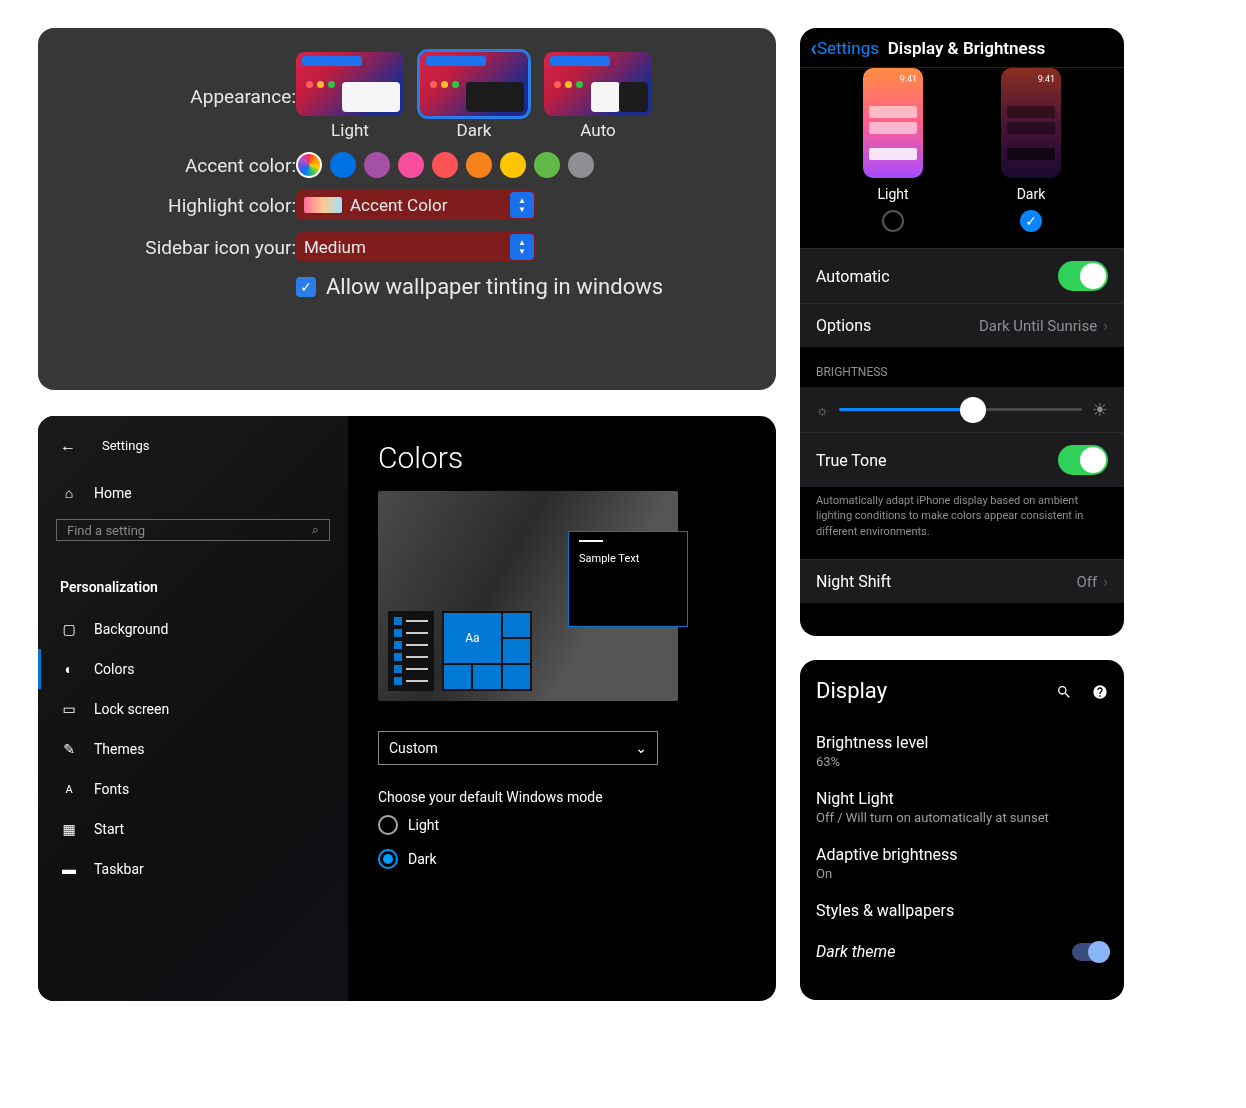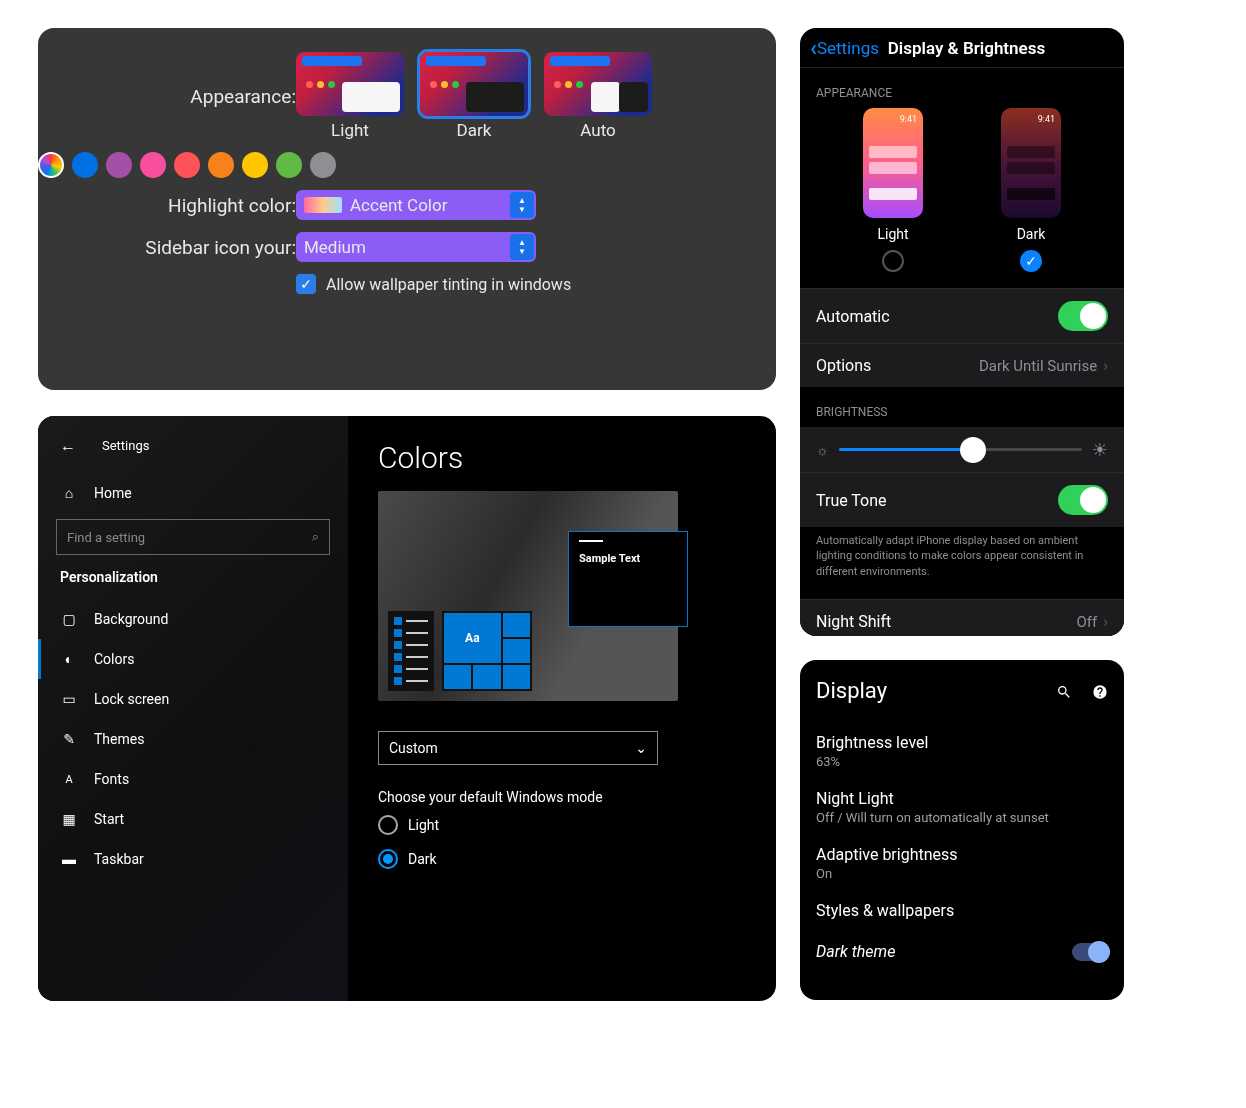--- a/index.html
+++ b/index.html
@@ -31,47 +31,47 @@
   .mac-thumb .winlight { position:absolute; bottom:4px; right:4px; width:58px; height:30px; background:#f6f6f6; border-radius:4px; }
   .mac-thumb .windark { position:absolute; bottom:4px; right:4px; width:58px; height:30px; background:#1c1c1c; border-radius:4px; }
   .mac-thumb .bar { position:absolute; top:4px; left:6px; width:60px; height:10px; background:#1e73f0; border-radius:3px; }
   .mac-thumb .wall-grad { background: linear-gradient(135deg,#d8234a 0%,#c01e3f 30%,#1b2b8f 80%); }
   .dots { position:absolute; bottom:28px; left:10px; display:flex; gap:4px; }
   .dots span{width:7px;height:7px;border-radius:50%;}
   .dots .r{background:#ff5f57}.dots .y{background:#febc2e}.dots .g{background:#28c840}
   .mac-accent-row { display:flex; gap:8px; }
   .mac-accent { width:26px;height:26px;border-radius:50%;cursor:pointer; }
   .mac-accent.multi{background:conic-gradient(#ff3b30,#ff9500,#ffcc00,#34c759,#007aff,#5856d6,#af52de,#ff2d55);border:2px solid #fff;}
-  .mac-select { flex:0 0 240px; height:30px; background:#8b5cf6; border-radius:6px; display:flex; align-items:center; padding:0 8px; font-size:17px; position:relative; cursor:pointer;}
+  .mac-select { flex:0 0 240px; height:30px; background:#7f1d1d; border-radius:6px; display:flex; align-items:center; padding:0 8px; font-size:17px; position:relative; cursor:pointer;}
   .mac-select .stepper{ position:absolute; right:2px; top:2px; bottom:2px; width:24px; background:#1a6feb; border-radius:4px; display:flex;flex-direction:column;align-items:center;justify-content:center;color:#fff;font-size:8px;}
   .hl-swatch{width:38px;height:16px;border-radius:2px;background:linear-gradient(90deg,#ff6a9f,#ffca8b,#a0e0ff);margin-right:8px;}
   .mac-check { width:20px;height:20px;background:#2b7de9;border-radius:4px;display:flex;align-items:center;justify-content:center;color:#fff;font-size:14px;margin-right:10px;cursor:pointer;}
 
   
   .win-panel {
     position: absolute;
     left: 38px; top: 416px;
     width: 738px; height: 585px;
     background: #000;
     border-radius: 16px;
     color: #fff;
     display:flex;
     overflow:hidden;
   }
   .win-sidebar { width: 310px; background:linear-gradient(135deg,#1a1a1a 0%,#0f0f0f 60%,#141018 100%); padding:14px 0; }
   .win-back-row { display:flex; align-items:center; gap:26px; padding:6px 22px 18px 22px; font-size:13px; }
   .win-back-arrow{font-size:16px;cursor:pointer;}
   .win-nav-item { display:flex;align-items:center;gap:16px;padding:12px 22px;font-size:14px;cursor:pointer;}
   .win-nav-item.active{border-left:3px solid #0078d4;padding-left:19px;}
-  .win-search { margin:6px 18px 14px 18px; height:36px; border:1px solid #666; display:flex;align-items:center;padding:8px 10px;color:#888;font-size:13px;justify-content:space-between;}
+  .win-search { margin:6px 18px 38px 18px; height:22px; border:1px solid #666; display:flex;align-items:center;padding:8px 10px;color:#888;font-size:13px;justify-content:space-between;}
   .win-heading{padding:0 22px 14px 22px;font-weight:600;font-size:14px;}
   .win-icn{width:18px;text-align:center;font-size:14px;}
   .win-main { flex:1; padding:24px 30px; }
   .win-title{font-size:30px;font-weight:300;margin-bottom:16px;}
-  .win-preview{width:300px;height:210px;background:linear-gradient(120deg,#4a4a4a,#2b2b2b 40%,#555 70%);position:relative;border-radius:2px;margin-bottom:30px;font-weight:bold;}
+  .win-preview{width:300px;height:210px;background:linear-gradient(120deg,#4a4a4a,#2b2b2b 40%,#555 70%);position:relative;border-radius:2px;margin-bottom:30px;}
   .win-sample{position:absolute;right:-10px;top:40px;width:120px;height:96px;background:#000;border:1px solid #0078d4;padding:8px 10px;font-size:11px;}
   .win-sample .linee{width:24px;height:2px;background:#fff;margin-bottom:10px;}
   .win-tiles{position:absolute;bottom:10px;left:10px;display:flex;gap:8px;}
   .win-menu{width:46px;height:80px;background:#111;display:flex;flex-direction:column;gap:4px;padding:6px;}
   .win-menu div{display:flex;gap:4px;align-items:center}.win-menu .sq{width:8px;height:8px;background:#0078d4}.win-menu .ln{flex:1;height:2px;background:#ccc}
   .win-start{width:90px;height:80px;background:#111;display:grid;grid-template-columns:repeat(3,1fr);grid-template-rows:repeat(3,1fr);gap:2px;padding:2px;}
   .win-start div{background:#0078d4;}
   .win-start .aa{display:flex;align-items:center;justify-content:center;color:#fff;font-size:12px;grid-column:1/3;grid-row:1/3;}
   .win-label{font-size:14px;margin-bottom:10px;}
   .win-dd{width:280px;height:34px;border:1px solid #888;display:flex;align-items:center;justify-content:space-between;padding:0 10px;font-size:14px;cursor:pointer;margin-bottom:24px;}
@@ -176,20 +176,21 @@
             </div>
             <div class="winlight" style="width:29px;right:32px"></div>
             <div class="windark" style="width:29px"></div>
           </div>
         <span style="font-size:17px;">Auto</span>
       </div>
     </div>
   </div>
 
   <div class="mac-row">
+    <div class="mac-label">Accent color:</div>
     <div class="mac-accent-row">
       <div class="mac-accent multi"></div>
       <div class="mac-accent" style="background:#0071e3"></div>
       <div class="mac-accent" style="background:#a550a7"></div>
       <div class="mac-accent" style="background:#f74f9e"></div>
       <div class="mac-accent" style="background:#ff5257"></div>
       <div class="mac-accent" style="background:#f7821b"></div>
       <div class="mac-accent" style="background:#ffc600"></div>
       <div class="mac-accent" style="background:#62ba46"></div>
       <div class="mac-accent" style="background:#8e8e93"></div>
@@ -209,21 +210,21 @@
     <div class="mac-label">Sidebar icon your:</div>
     <div class="mac-select">
       <span>Medium</span>
       <div class="stepper">▲<br>▼</div>
     </div>
   </div>
 
   <div class="mac-row" style="margin-top:8px;">
     <div class="mac-label"></div>
     <div class="mac-check">✓</div>
-    <span style="font-size:16px;">Allow wallpaper tinting in windows</span>
+    <span style="font-size:22px;">Allow wallpaper tinting in windows</span>
   </div>
 </div>
 
 <div class="win-panel">
   <div class="win-sidebar">
     <div class="win-back-row">
       <span class="win-back-arrow">←</span>
       <span>Settings</span>
     </div>
     <div class="win-nav-item">
@@ -327,21 +328,20 @@
 
 <div class="ios-panel">
   <div class="ios-header">
     <div class="ios-back">
       <span style="font-size:22px;font-weight:bold;">‹</span>
       <span>Settings</span>
     </div>
     <div class="ios-title">Display &amp; Brightness</div>
   </div>
 
-  <div class="ios-section-label">APPEARANCE</div>
   <div class="ios-appearance">
     <div class="ios-appitem">
       <div class="ios-phone light">
           <span class="time">9:41</span>
           <div class="card" style="top:38px"></div>
           <div class="card" style="top:54px"></div>
           <div class="card" style="top:80px;background:rgba(255,255,255,.85)"></div>
         </div>
       <span style="font-size:14px;">Light</span>
       <div class="ios-radio"></div>

